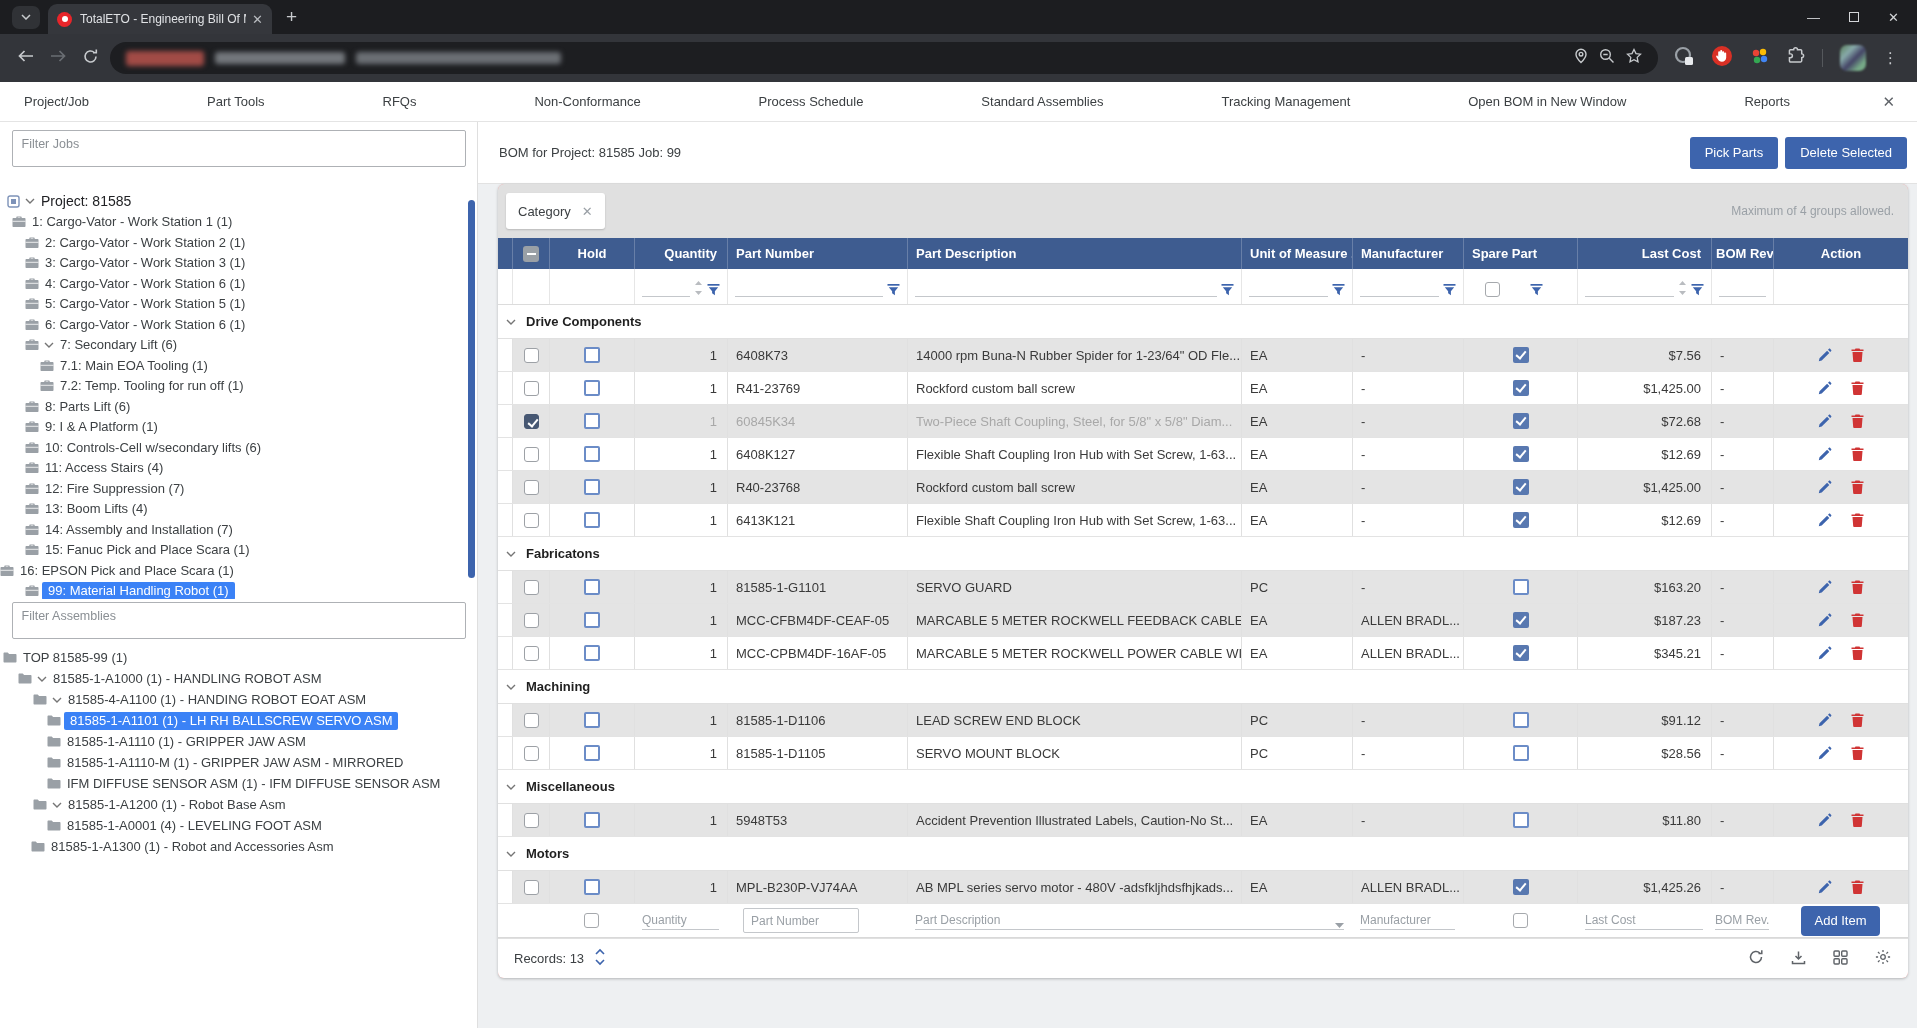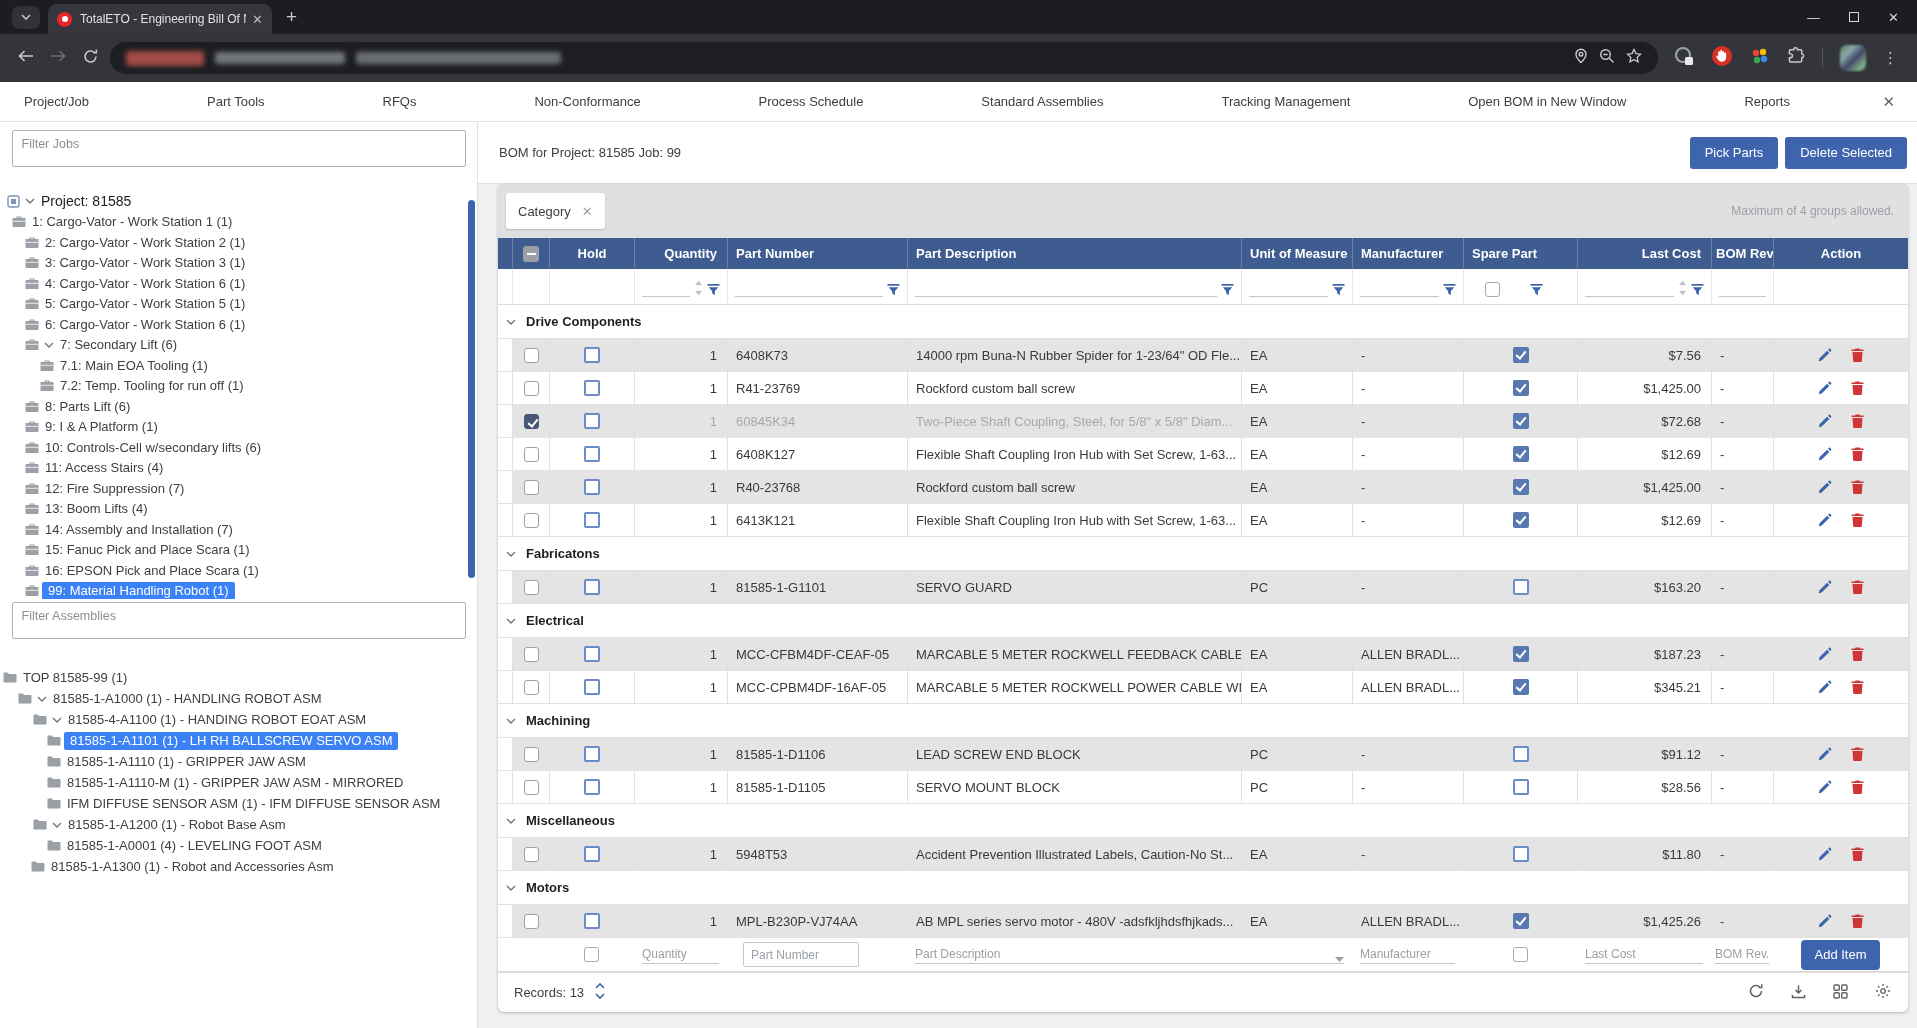--- a/index.html
+++ b/index.html
@@ -35,21 +35,21 @@
   .nav-close { position:absolute; right:22px; color:#5f6368; font-size:15px; cursor:pointer; }
 
   
   .main { display:flex; height:906px; }
   .sidebar { width:478px; background:#fff; border-right:1px solid #dfdfdf; position:relative; padding-top:8px; flex:none; }
   .filterbox { display:block; width:454px; margin:0 auto; height:37px; border:1px solid #aeb1b5; border-radius:2px; font-size:12.5px; color:#202124; padding:6px 9px; resize:none; font-family:inherit; background:#fff; outline:none; }
   .filterbox::placeholder { color:#8a8f94; }
   .filterbox.filter2 { margin-top:3px; }
   .tree { font-size:13px; color:#3c4043; overflow:hidden; }
   #jobs-tree { height:412px; padding-top:4px;margin-top:20px; }
-  #asm-tree { margin-top:28px; }
+  #asm-tree { margin-top:8px; }
   .trow { height:20.5px; display:flex; align-items:center; white-space:nowrap; cursor:pointer; }
   #asm-tree .trow { height:21px; }
   .trow .ticn { flex:none; display:inline-flex; }
   .tchev { flex:none; display:inline-flex; margin-left:5px; }
   .tlabel { margin-left:6px; }
   .tlabel.selected { background:#3b82f6; color:#fff; padding:1.5px 6px; border-radius:2px; margin-left:3px; }
   .root-row .tlabel { font-size:14px; color:#202124; }
   .scroll-thumb { position:absolute; right:2px; top:78px; width:7px; height:378px; background:#3d64ad; border-radius:4px; }
 
   .content { flex:1; background:#eef0f2; }
@@ -374,21 +374,21 @@
           </div>
           <div class="trow" style="padding-left: 25px;">
             <span class="ticn">
               <svg width="14" height="13" viewBox="0 0 14 13">
                 <path fill="#9aa0a6" d="M5 1.5h4c.4 0 .7.3.7.7V3h2.8c.6 0 1 .4 1 1v7c0 .6-.4 1-1 1H1.5c-.6 0-1-.4-1-1V4c0-.6.4-1 1-1h2.8v-.8c0-.4.3-.7.7-.7zm.7 1.5h2.6v-.4H5.7V3z"></path>
                 <path d="M.5 6.3h13" stroke="#fff" stroke-width=".8"></path>
               </svg>
             </span>
             <span class="tlabel">15: Fanuc Pick and Place Scara (1)</span>
           </div>
-          <div class="trow" style="padding-left: 25px;">
+          <div class="trow" style="">
             <span class="ticn">
               <svg width="14" height="13" viewBox="0 0 14 13">
                 <path fill="#9aa0a6" d="M5 1.5h4c.4 0 .7.3.7.7V3h2.8c.6 0 1 .4 1 1v7c0 .6-.4 1-1 1H1.5c-.6 0-1-.4-1-1V4c0-.6.4-1 1-1h2.8v-.8c0-.4.3-.7.7-.7zm.7 1.5h2.6v-.4H5.7V3z"></path>
                 <path d="M.5 6.3h13" stroke="#fff" stroke-width=".8"></path>
               </svg>
             </span>
             <span class="tlabel">16: EPSON Pick and Place Scara (1)</span>
           </div>
           <div class="trow" style="padding-left: 25px;">
             <span class="ticn">
@@ -860,28 +860,20 @@
                   <svg width="14" height="14" viewBox="0 0 14 14">
                     <path fill="#3d64ad" d="M1.5 10.3L.8 13.2l2.9-.7 7.6-7.6-2.2-2.2zM10 1.8l2.2 2.2 1-1c.3-.3.3-.8 0-1.1L12.1.8c-.3-.3-.8-.3-1.1 0z"></path>
                   </svg>
                 </span>
                 <span style="display:inline-flex">
                   <svg width="13" height="14" viewBox="0 0 13 14">
                     <path fill="#d03434" d="M4.5.5h4l.6 1h3.4v1.6H.5V1.5h3.4zM1.5 4h10l-.7 9.2c0 .5-.4.8-.9.8H3.1c-.5 0-.9-.3-.9-.8z"></path>
                   </svg>
                 </span>
               </div>
-            </div>
-            <div class="grouprow">
-              <span style="display:inline-flex">
-                <svg width="10" height="6" viewBox="0 0 10 6" fill="none">
-                  <path d="M1 1l4 4 4-4" stroke="#757575" stroke-width="1.4"></path>
-                </svg>
-              </span>
-              <span style="font-weight:bold">Electrical</span>
             </div>
             <div class="drow stripe">
               <div class="dc gutter"></div>
               <div class="dc center">
                 <span class="cb cb-row"></span>
               </div>
               <div class="dc center">
                 <span class="cb cb-hold"></span>
               </div>
               <div class="dc num dim">1</div>

